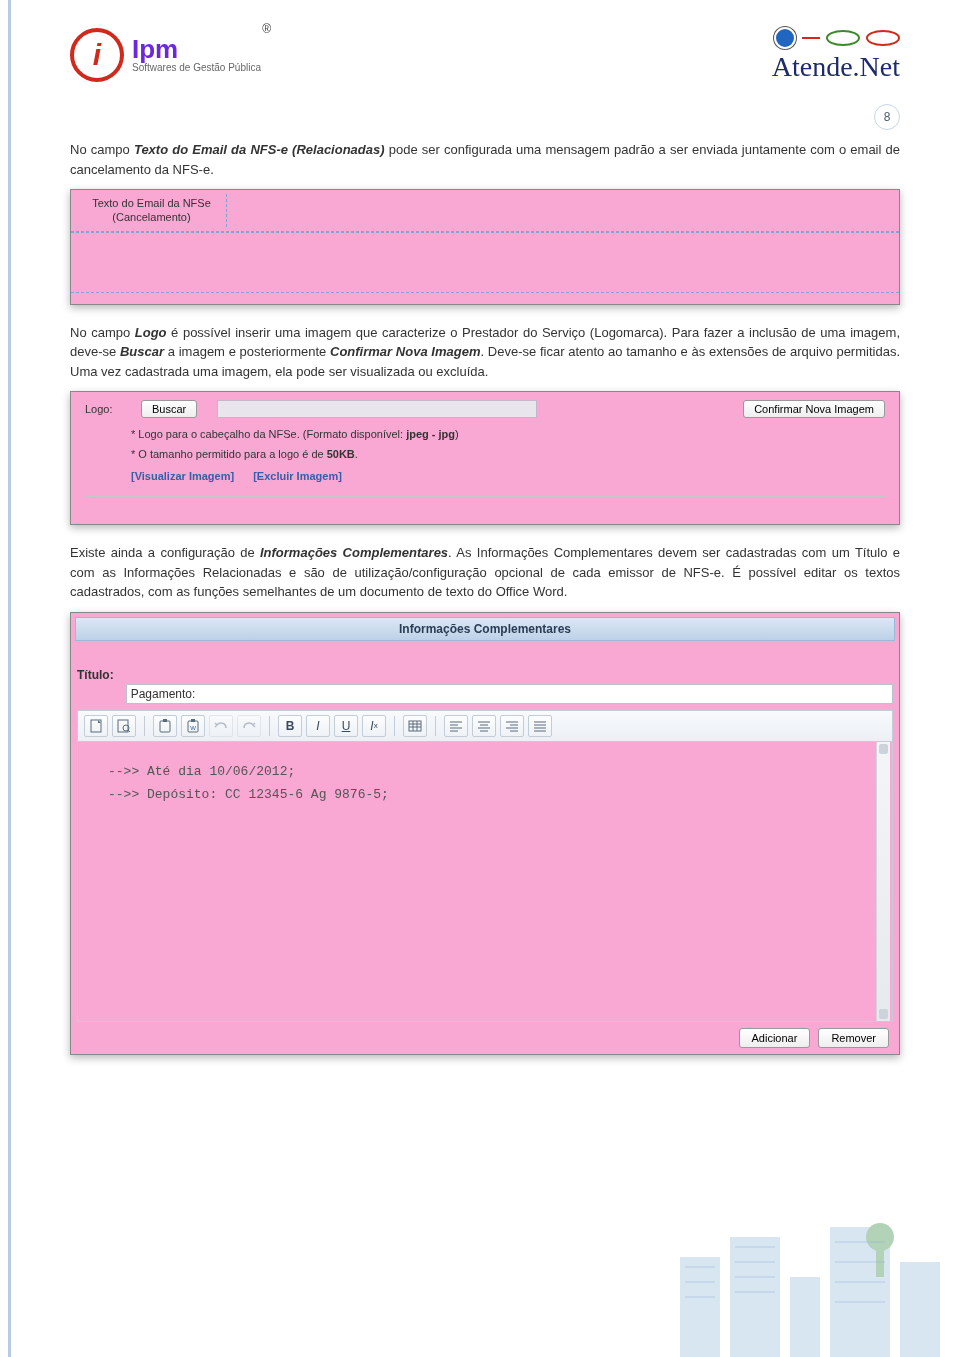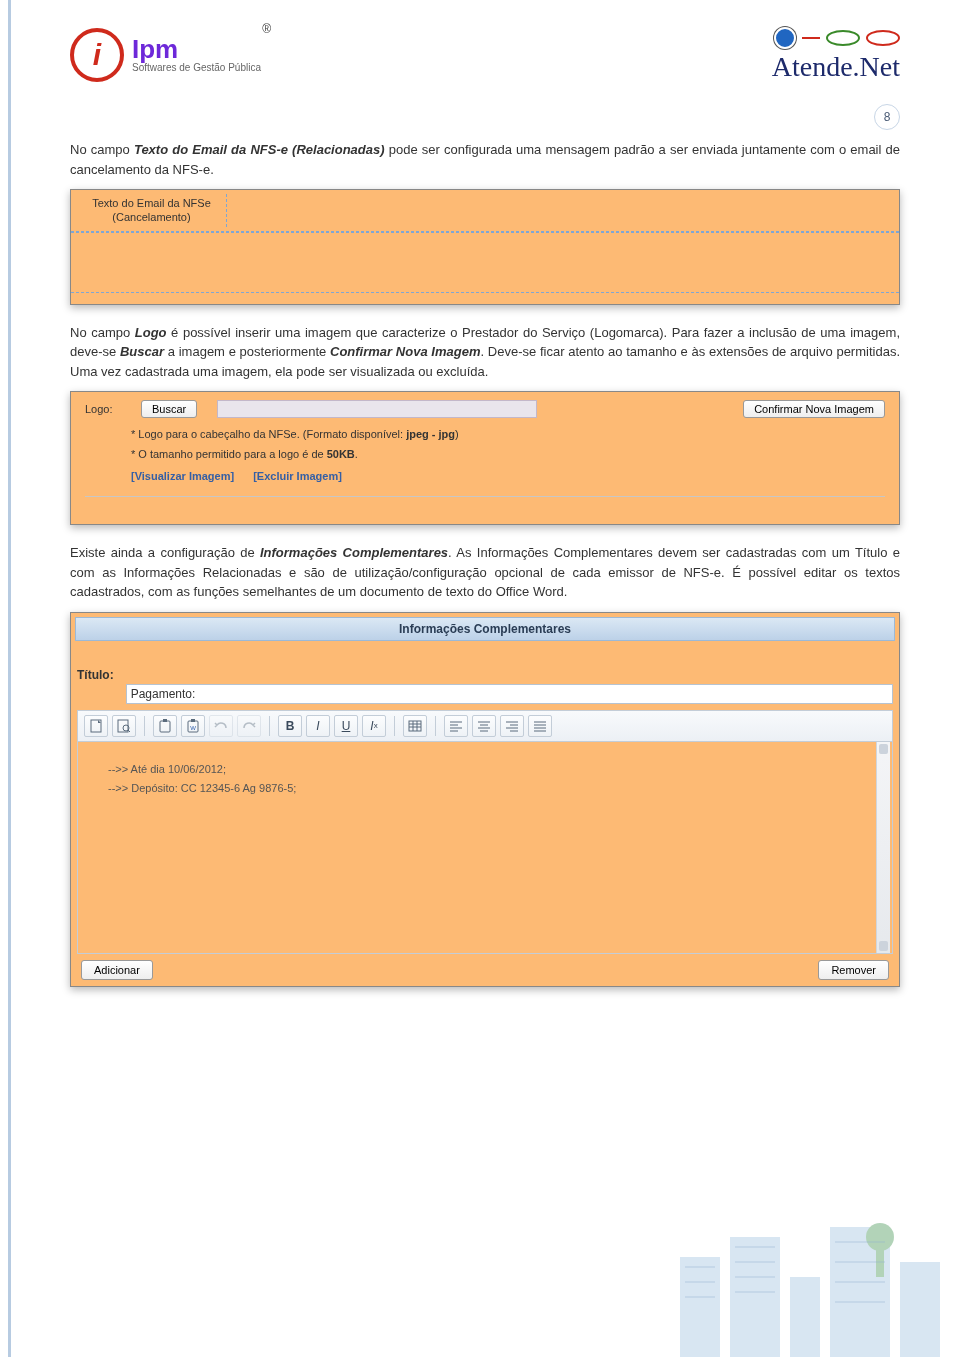--- a/index.html
+++ b/index.html
@@ -68,21 +68,21 @@
     margin: 10px 0;
   }
   p.body b { font-weight: bold; }
   p.body i,
   p.body b i { font-style: italic; }
 
   
   .shot {
     border: 1px solid #888;
     box-shadow: 0 3px 8px rgba(0,0,0,.28);
-    background: #fdba74;
+    background: #f9a8d4;
     margin: 6px 0 18px 0;
   }
 
   
   .panel-textemail {
     padding: 0;
     font-family: Verdana, sans-serif;
     font-size: 11px;
     color: #333;
   }
@@ -171,37 +171,37 @@
     border-radius: 2px;
     display: inline-flex; align-items: center; justify-content: center;
     font-size: 12px; color: #3a4a5c; cursor: pointer;
   }
   .tb-btn svg { display: block; }
   .ic-editor {
     border: 1px solid #c3cdd8;
     border-top: none;
     margin: 0 2px;
     padding: 18px 30px;
-    height: 212px;
-    font-family: Liberation Sans, sans-serif;
-    font-size: 11px;
+    height: 280px;
+    font-family: Liberation Mono, monospace;
+    font-size: 13px;
     color: #555;
     line-height: 1.8;
     position: relative;
   }
   .ic-scroll {
     position: absolute;
     right: 2px; top: 0; bottom: 0; width: 14px;
     background: linear-gradient(#f4f5f7,#e6e9ed);
     border-left: 1px solid #d0d6de;
   }
   .ic-scroll .thumb-t { position: absolute; top: 2px; left: 2px; right: 2px; height: 10px; background: #ccd3dc; border-radius: 2px; }
   .ic-scroll .thumb-b { position: absolute; bottom: 2px; left: 2px; right: 2px; height: 10px; background: #ccd3dc; border-radius: 2px; }
   .ic-actions {
-    display: flex; justify-content: space-between; gap: 22px;
+    display: flex; justify-content: flex-end; gap: 8px;
     padding: 6px 6px 2px 6px;
   }
   .ic-actions .btn { padding: 3px 12px; }
 
   
   .city {
     position: absolute;
     bottom: 0; left: 0; right: 0;
     height: 150px;
     pointer-events: none;

